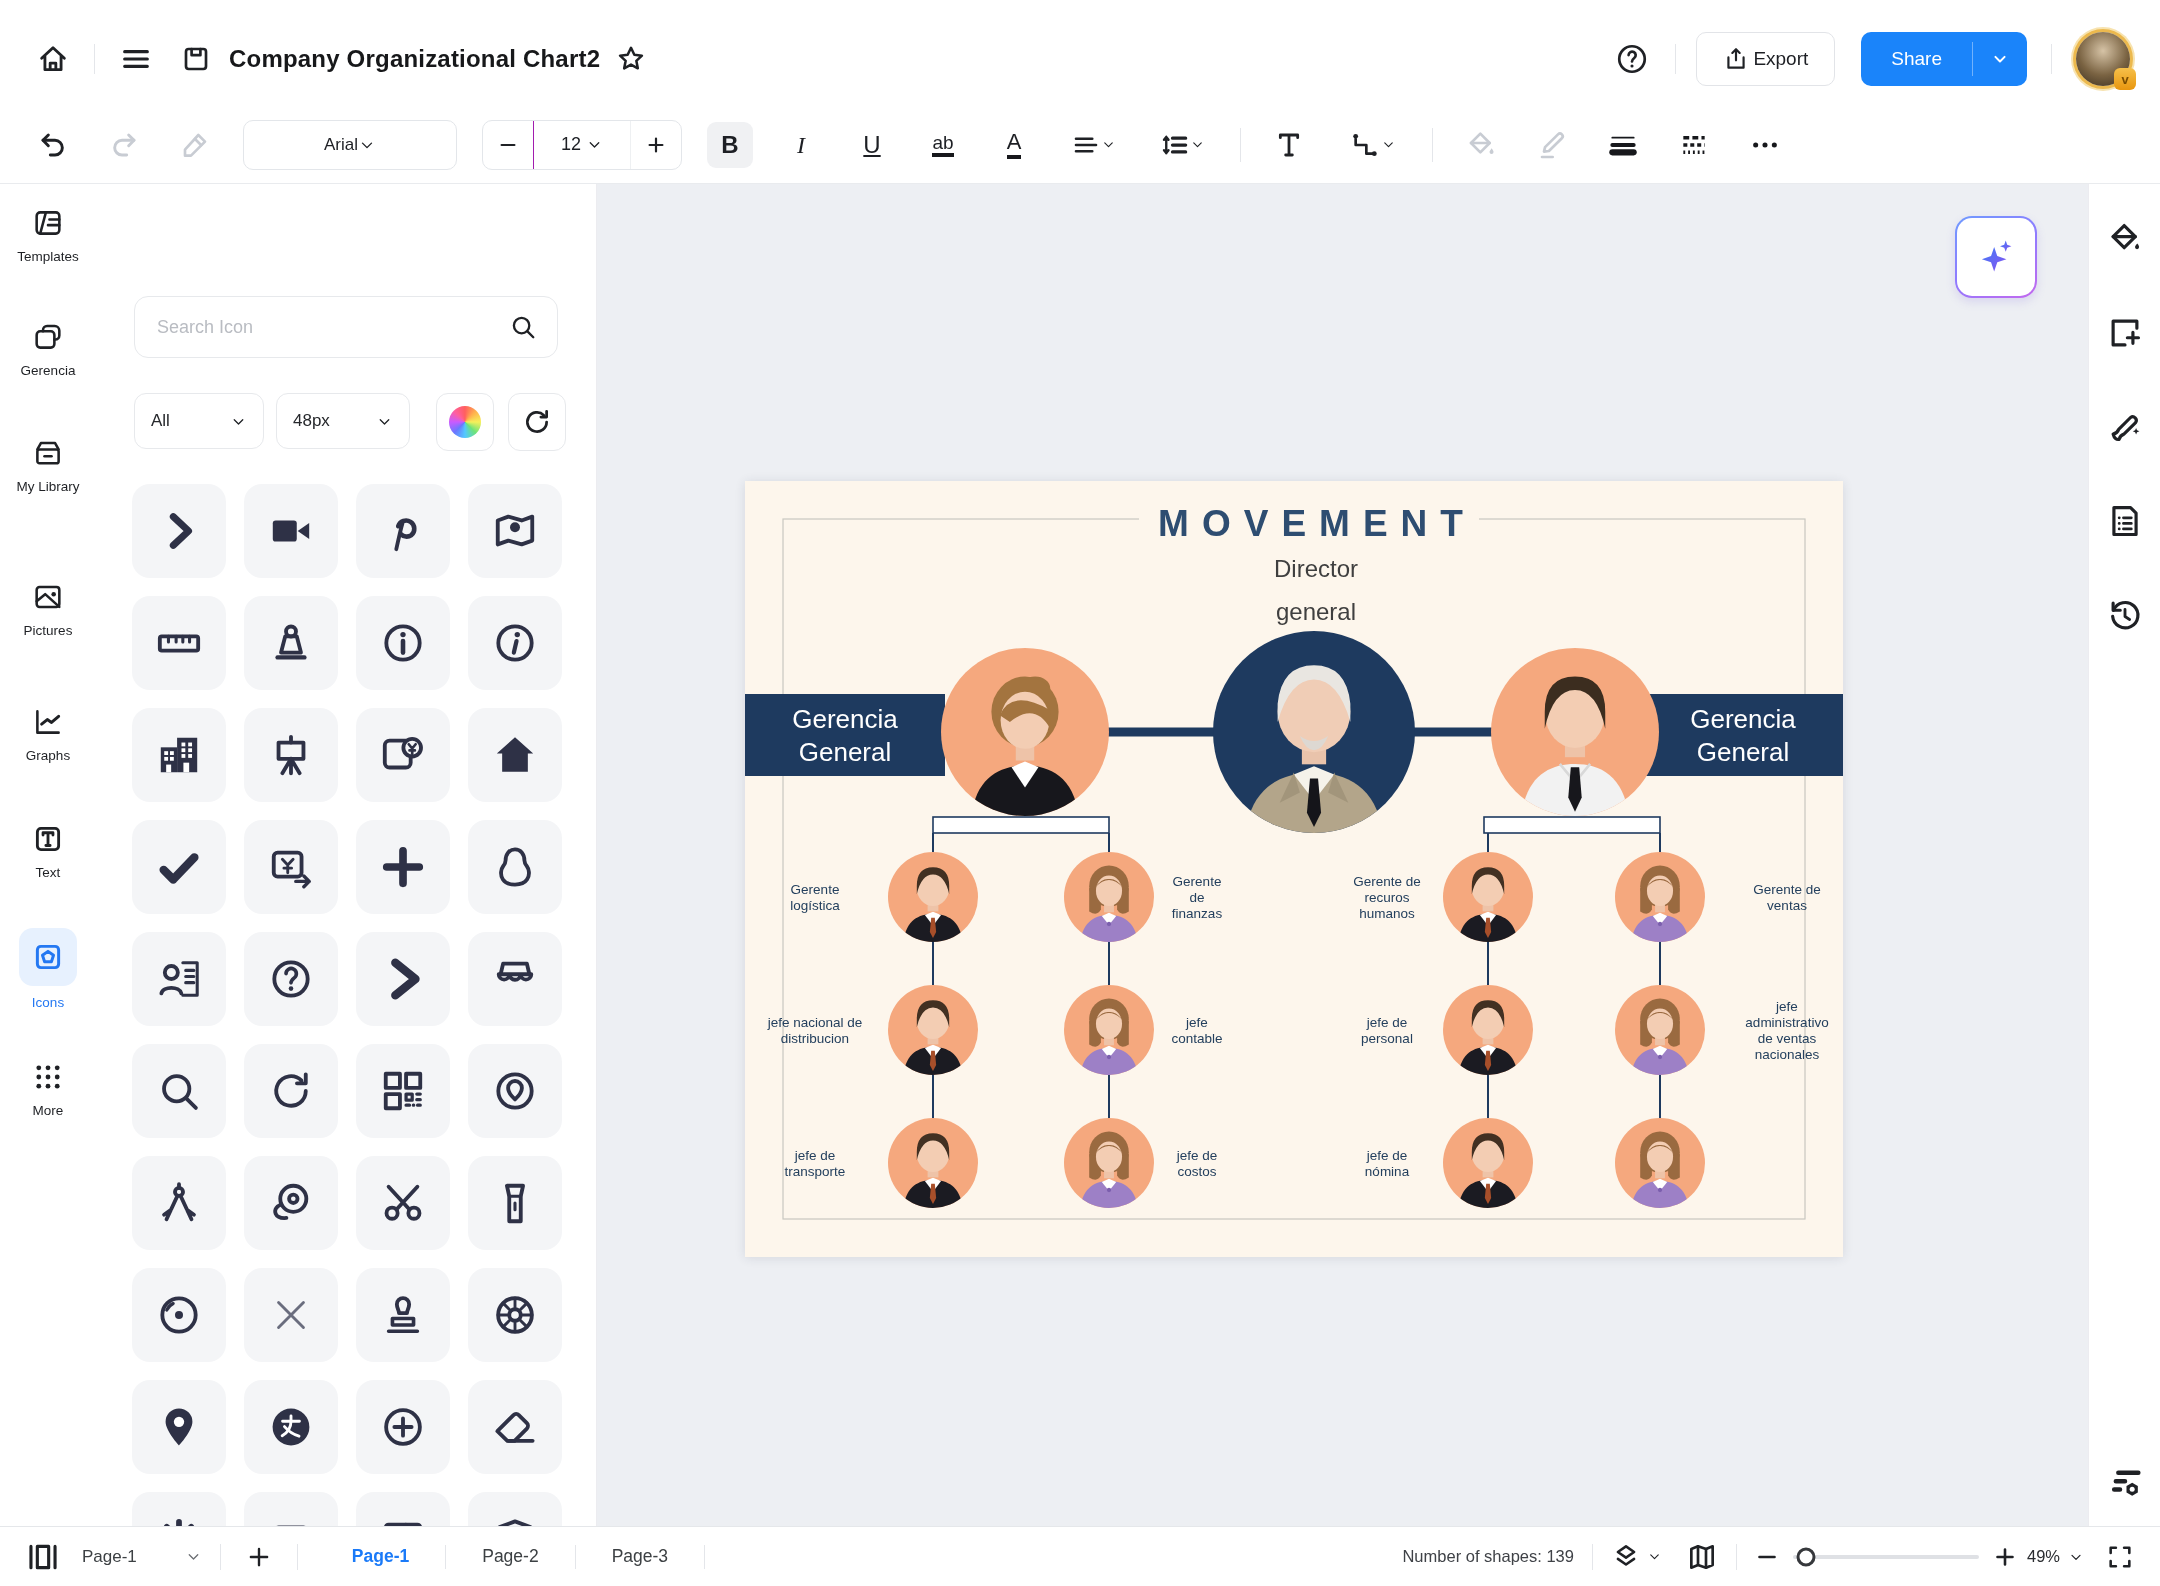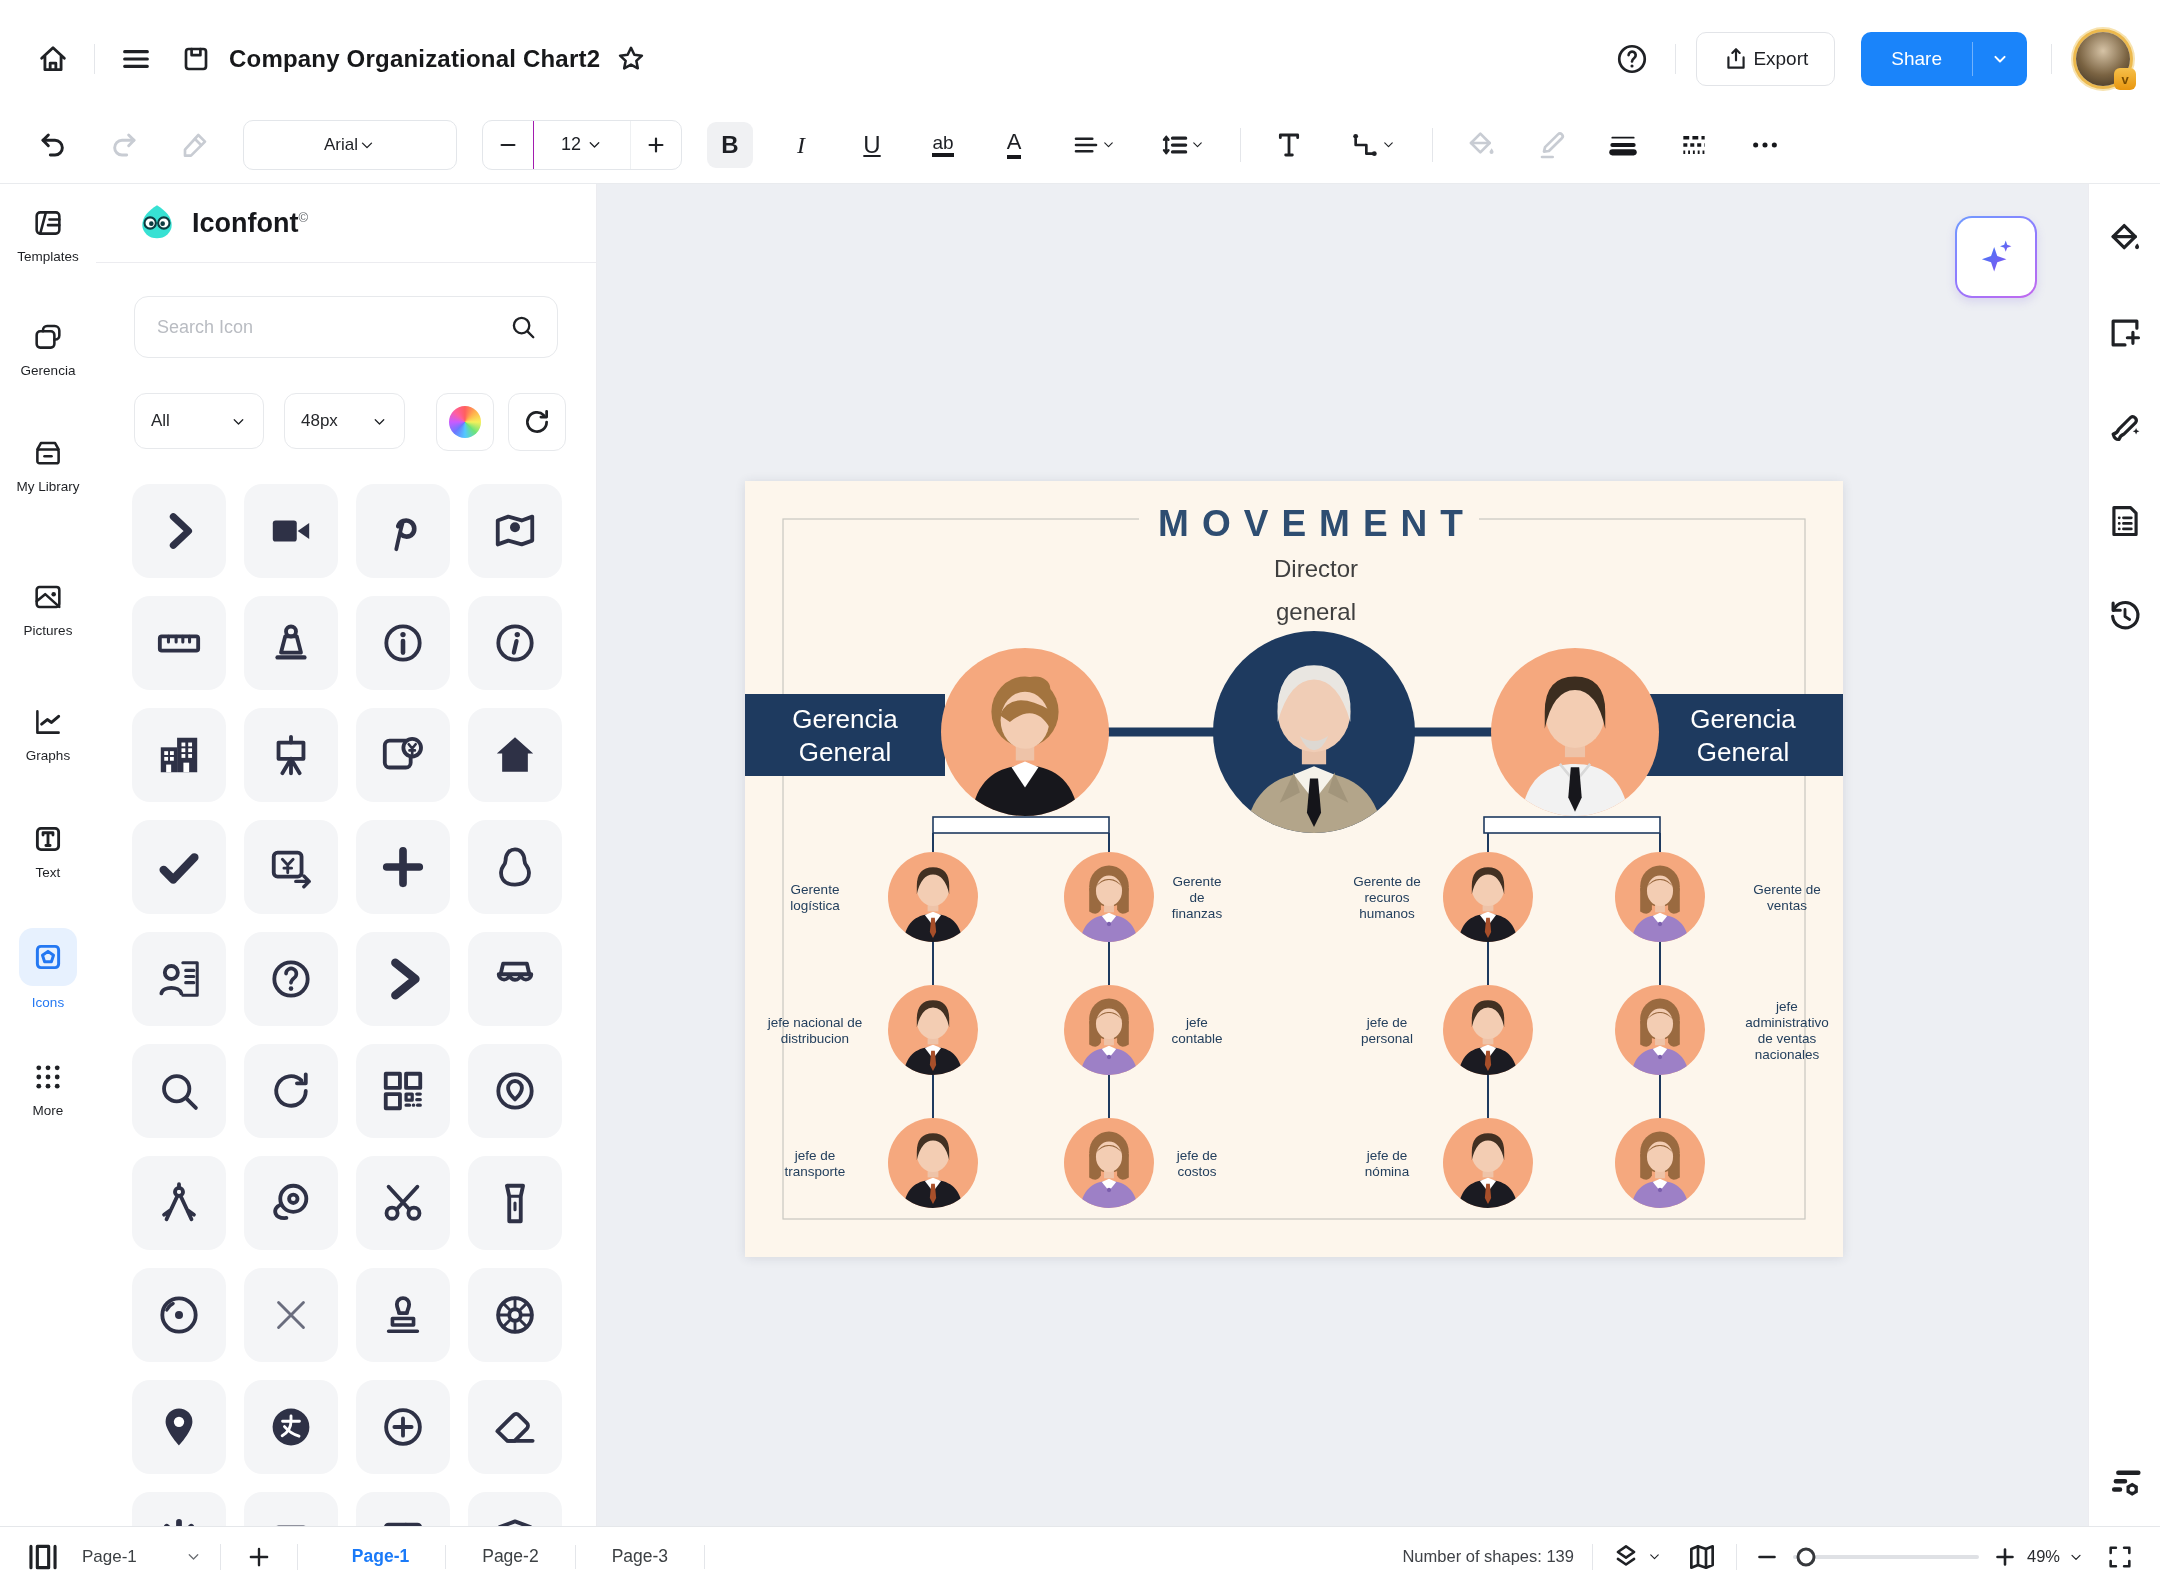--- a/index.html
+++ b/index.html
@@ -394,50 +394,38 @@
             <circle cx="12" cy="18.5" r="1.7"></circle>
             <circle cx="18.5" cy="18.5" r="1.7"></circle>
           </g>
         </svg>
       </span>
     <span class="lbl">More</span>
   </div>
 </div>
 
 <div class="panel">
-  <div class="brand-row">
-    <span>
-        <svg width="42" height="42" viewBox="0 0 40 40">
-          <path d="M20 3C28 8 34 14 34 22a14 12.5 0 0 1-28 0C6 14 12 8 20 3z" fill="#37e1d3"></path>
-          <circle cx="13.5" cy="20" r="5.4" fill="#fff" stroke="#0c3b40" stroke-width="2"></circle>
-          <circle cx="26.5" cy="20" r="5.4" fill="#fff" stroke="#0c3b40" stroke-width="2"></circle>
-          <circle cx="14.6" cy="20.6" r="2.2" fill="#0c3b40"></circle>
-          <circle cx="25.4" cy="20.6" r="2.2" fill="#0c3b40"></circle>
-        </svg>
-      </span>
-    <span class="brand"><span>Iconfont</span><sup>©</sup></span>
-  </div>
 
   <div class="search-box">
     <input type="text" placeholder="Search Icon" style="">
     <span>
         <svg class="ic" width="28" height="28" viewBox="0 0 24 24" style="stroke-width:2">
           <circle cx="10.8" cy="10.8" r="6.6"></circle>
           <path d="M15.8 15.8l5 5"></path>
         </svg>
       </span>
   </div>
 
   <div class="drop" style="left:38px;width:130px">
     <span>All</span>
     <svg class="ic" width="17" height="17" viewBox="0 0 24 24">
         <path d="M6 9.5l6 6 6-6"></path>
       </svg>
   </div>
-  <div class="drop" style="left:188px;width:121px">
+  <div class="drop" style="left:180px;width:134px">
     <span>48px</span>
     <svg class="ic" width="17" height="17" viewBox="0 0 24 24">
         <path d="M6 9.5l6 6 6-6"></path>
       </svg>
   </div>
   <div class="sq-btn" style="left:340px">
     <span class="color-wheel"></span>
   </div>
   <div class="sq-btn" style="left:412px">
     <span>

